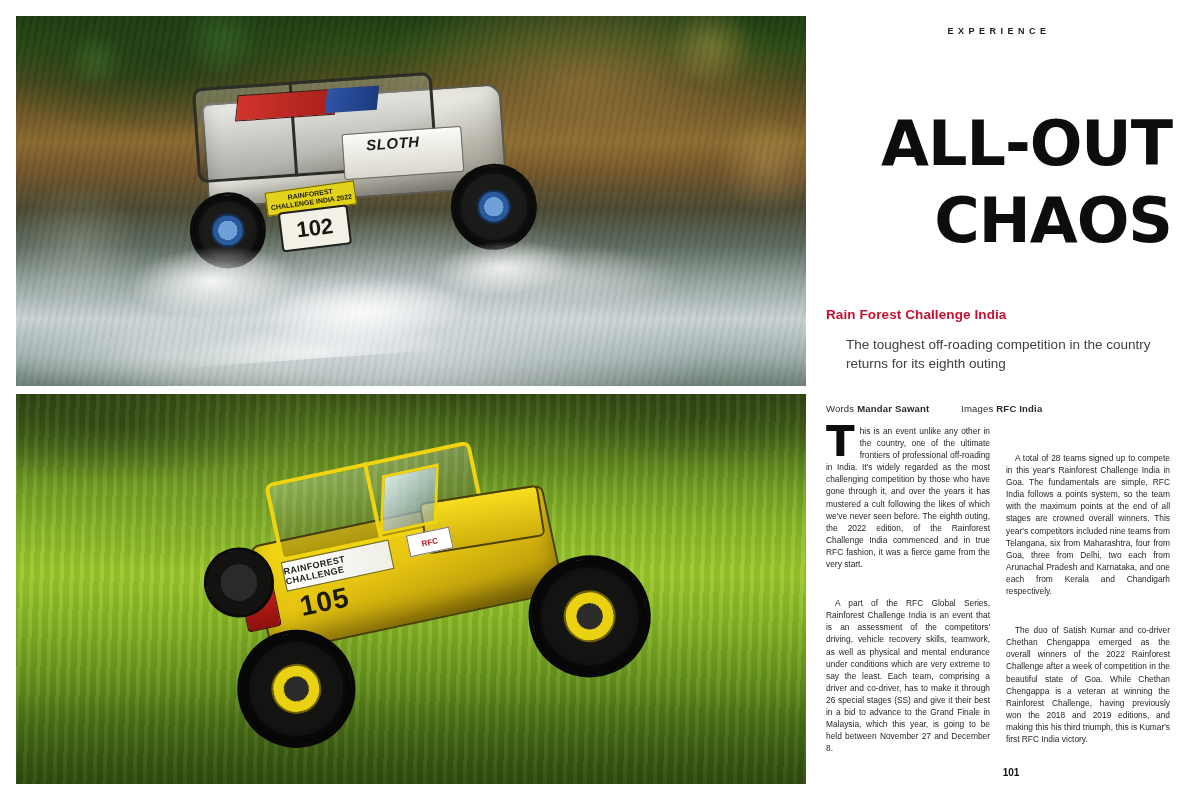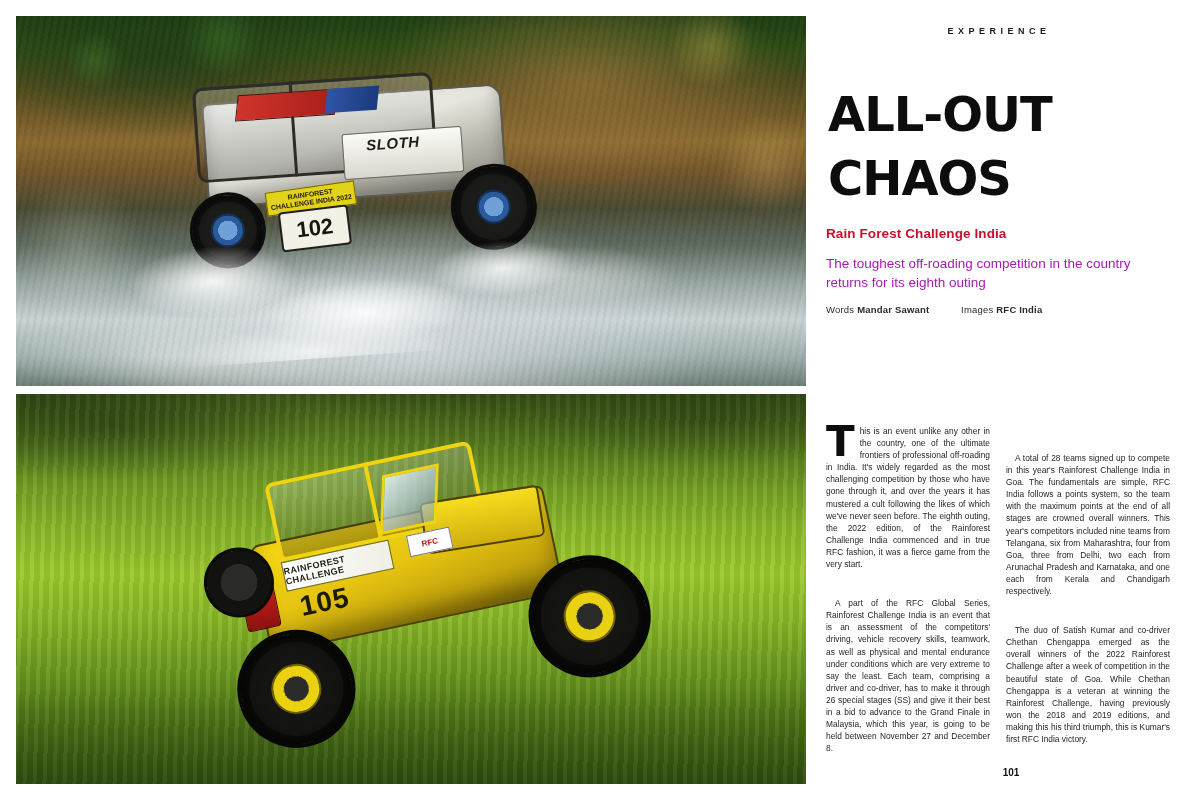--- a/index.html
+++ b/index.html
@@ -303,47 +303,49 @@
     position: relative;
     width: 394px; height: 800px;
     padding: 26px 28px 20px 20px;
     background: #ffffff;
   }
   .kicker {
     font: 700 9px "Liberation Sans", sans-serif;
     letter-spacing: 4.5px;
     color: #1a1a1a;
     text-align: center;
-    margin-bottom: 56px;
+    margin-bottom: 79px;
   }
   .headline {
     font-family: "DejaVu Sans", sans-serif;
     font-weight: 700;
-    font-size: 48px;
+    font-size: 62px;
     line-height: .92;
     letter-spacing: -1px;
     color: #0d0d0d;
     text-transform: lowercase;
     margin-left: 2px;
+    text-align: right;
   }
   .headline span { display: block; text-transform: uppercase; }
   .headline .l2 { margin-top: 20px; }
   .subhead {
-    margin-top: 26px;
+    margin-top: 58px;
     font: 700 13.5px "Liberation Sans", sans-serif;
     color: #c8102e;
     letter-spacing: .1px;
   }
   .standfirst {
     margin-top: 14px;
     font: 400 13.5px/1.38 "Liberation Sans", sans-serif;
-    color: #a21caf;
+    color: #404040;
+    margin-left: 20px;
   }
   .credits {
-    margin-top: 11px;
+    margin-top: 30px;
     font: 400 9.5px "Liberation Sans", sans-serif;
     color: #2a2a2a;
     letter-spacing: .2px;
   }
   .credits b { font-weight: 700; }
   .credits .gap { display: inline-block; width: 26px; }
 
   .columns {
     position: absolute;
     left: 20px; right: 28px;

